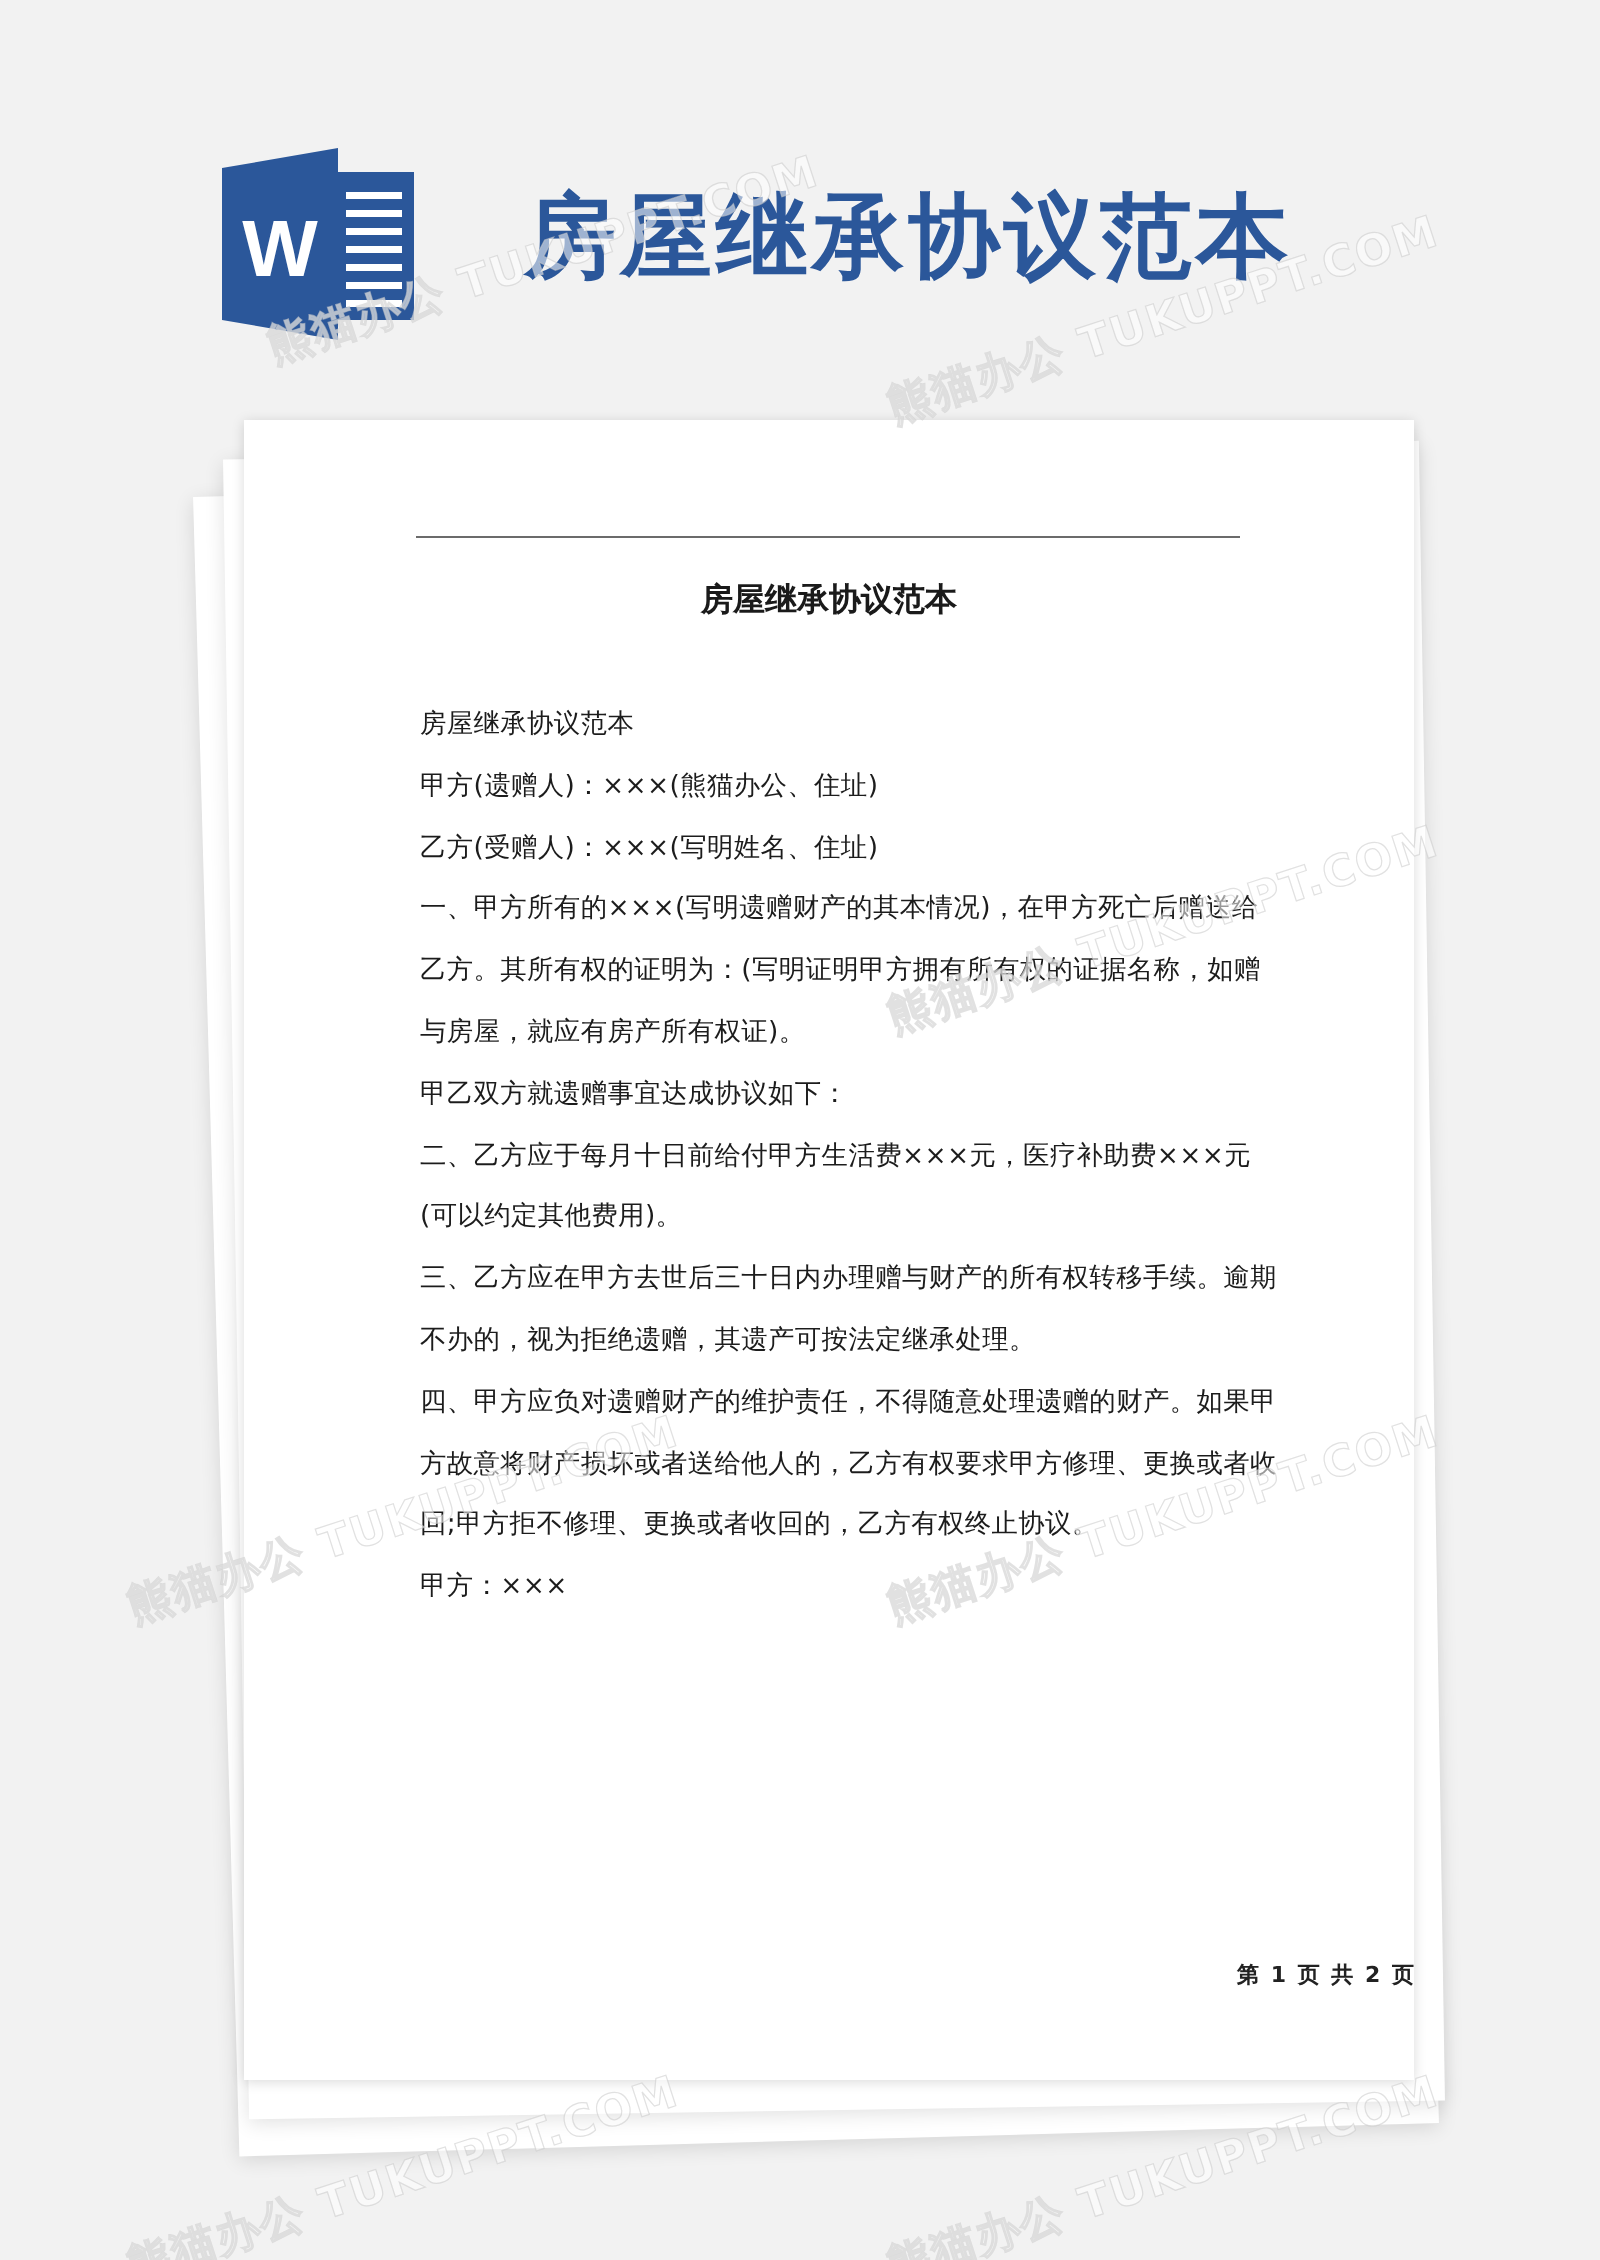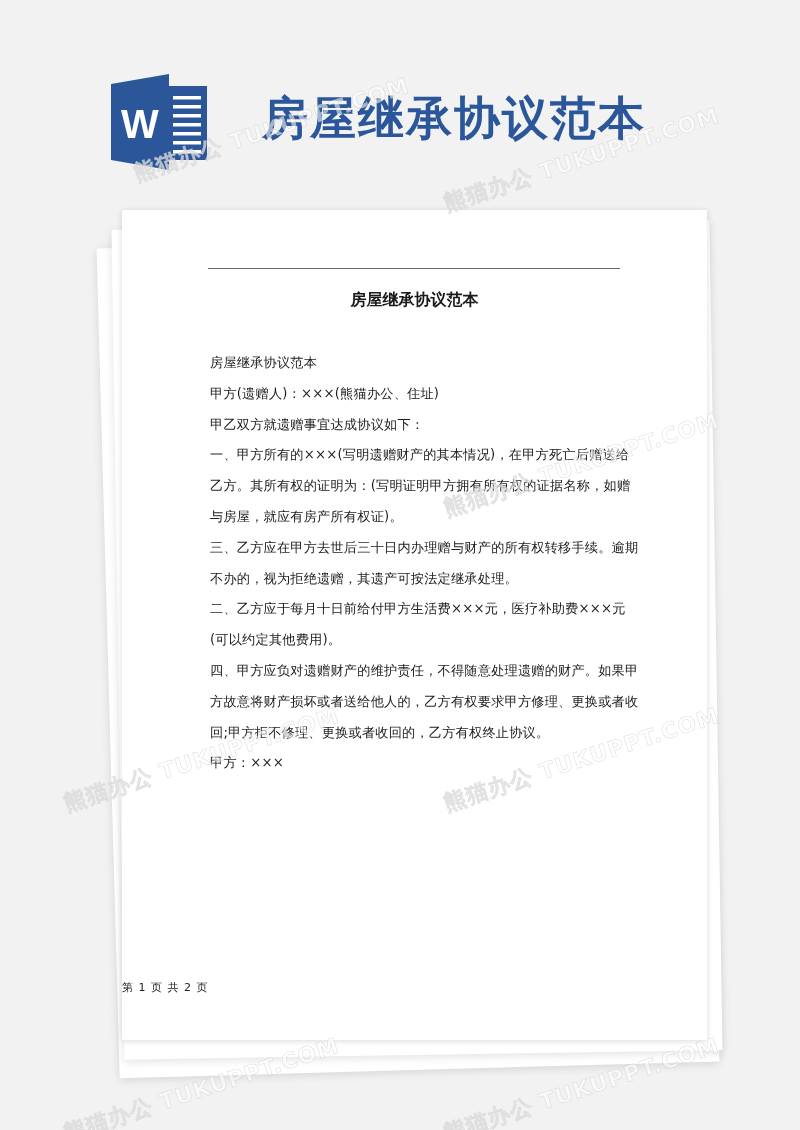--- a/index.html
+++ b/index.html
@@ -59,22 +59,22 @@
       font-size: 16px; font-weight: bold; color: #1a1a1a;
     }
     .doc-body {
       position: absolute; left: 88px; top: 138px; width: 430px;
     }
     .para {
       font-size: 13.2px; line-height: 30.8px; color: #1c1c1c;
       letter-spacing: 0.2px;
     }
     .page-footer {
-      position: absolute; left: 0; top: 770px; width: 585px; text-align: left;
-      font-size: 11px; font-weight: normal; color: #222; word-spacing: 2px;
+      position: absolute; left: 0; top: 770px; width: 585px; text-align: right;
+      font-size: 11px; font-weight: bold; color: #222; word-spacing: 2px;
     }
   </style>
 </head>
 <body>
 
 <div class="header">
   <svg class="word-icon" viewBox="0 0 100 96">
     <rect x="30" y="12" width="66" height="74" fill="#2b579a"></rect>
     <g fill="#ffffff">
       <rect x="62" y="22" width="28" height="3.5"></rect>
@@ -93,24 +93,25 @@
 
 <div class="back-page p3"></div>
 <div class="back-page p2"></div>
 
 <div class="page">
   <div class="page-rule"></div>
   <div class="doc-title">房屋继承协议范本</div>
   <div class="doc-body">
     <p class="para">房屋继承协议范本</p>
     <p class="para">甲方(遗赠人)：×××(熊猫办公、住址)</p>
+    <p class="para">乙方(受赠人)：×××(写明姓名、住址)</p>
+    <p class="para">一、甲方所有的×××(写明遗赠财产的其本情况)，在甲方死亡后赠送给乙方。其所有权的证明为：(写明证明甲方拥有所有权的证据名称，如赠与房屋，就应有房产所有权证)。</p>
     <p class="para">甲乙双方就遗赠事宜达成协议如下：</p>
-    <p class="para">一、甲方所有的×××(写明遗赠财产的其本情况)，在甲方死亡后赠送给乙方。其所有权的证明为：(写明证明甲方拥有所有权的证据名称，如赠与房屋，就应有房产所有权证)。</p>
+    <p class="para">二、乙方应于每月十日前给付甲方生活费×××元，医疗补助费×××元(可以约定其他费用)。</p>
     <p class="para">三、乙方应在甲方去世后三十日内办理赠与财产的所有权转移手续。逾期不办的，视为拒绝遗赠，其遗产可按法定继承处理。</p>
-    <p class="para">二、乙方应于每月十日前给付甲方生活费×××元，医疗补助费×××元(可以约定其他费用)。</p>
     <p class="para">四、甲方应负对遗赠财产的维护责任，不得随意处理遗赠的财产。如果甲方故意将财产损坏或者送给他人的，乙方有权要求甲方修理、更换或者收回;甲方拒不修理、更换或者收回的，乙方有权终止协议。</p>
     <p class="para">甲方：×××</p>
   </div>
   <div class="page-footer">第 1 页 共 2 页</div>
 </div>
 
 <div class="watermark" style="left:130px; top:160px;">熊猫办公 TUKUPPT.COM</div>
 <div class="watermark" style="left:440px; top:190px;">熊猫办公 TUKUPPT.COM</div>
 <div class="watermark" style="left:440px; top:495px;">熊猫办公 TUKUPPT.COM</div>
 <div class="watermark" style="left:60px; top:790px;">熊猫办公 TUKUPPT.COM</div>

